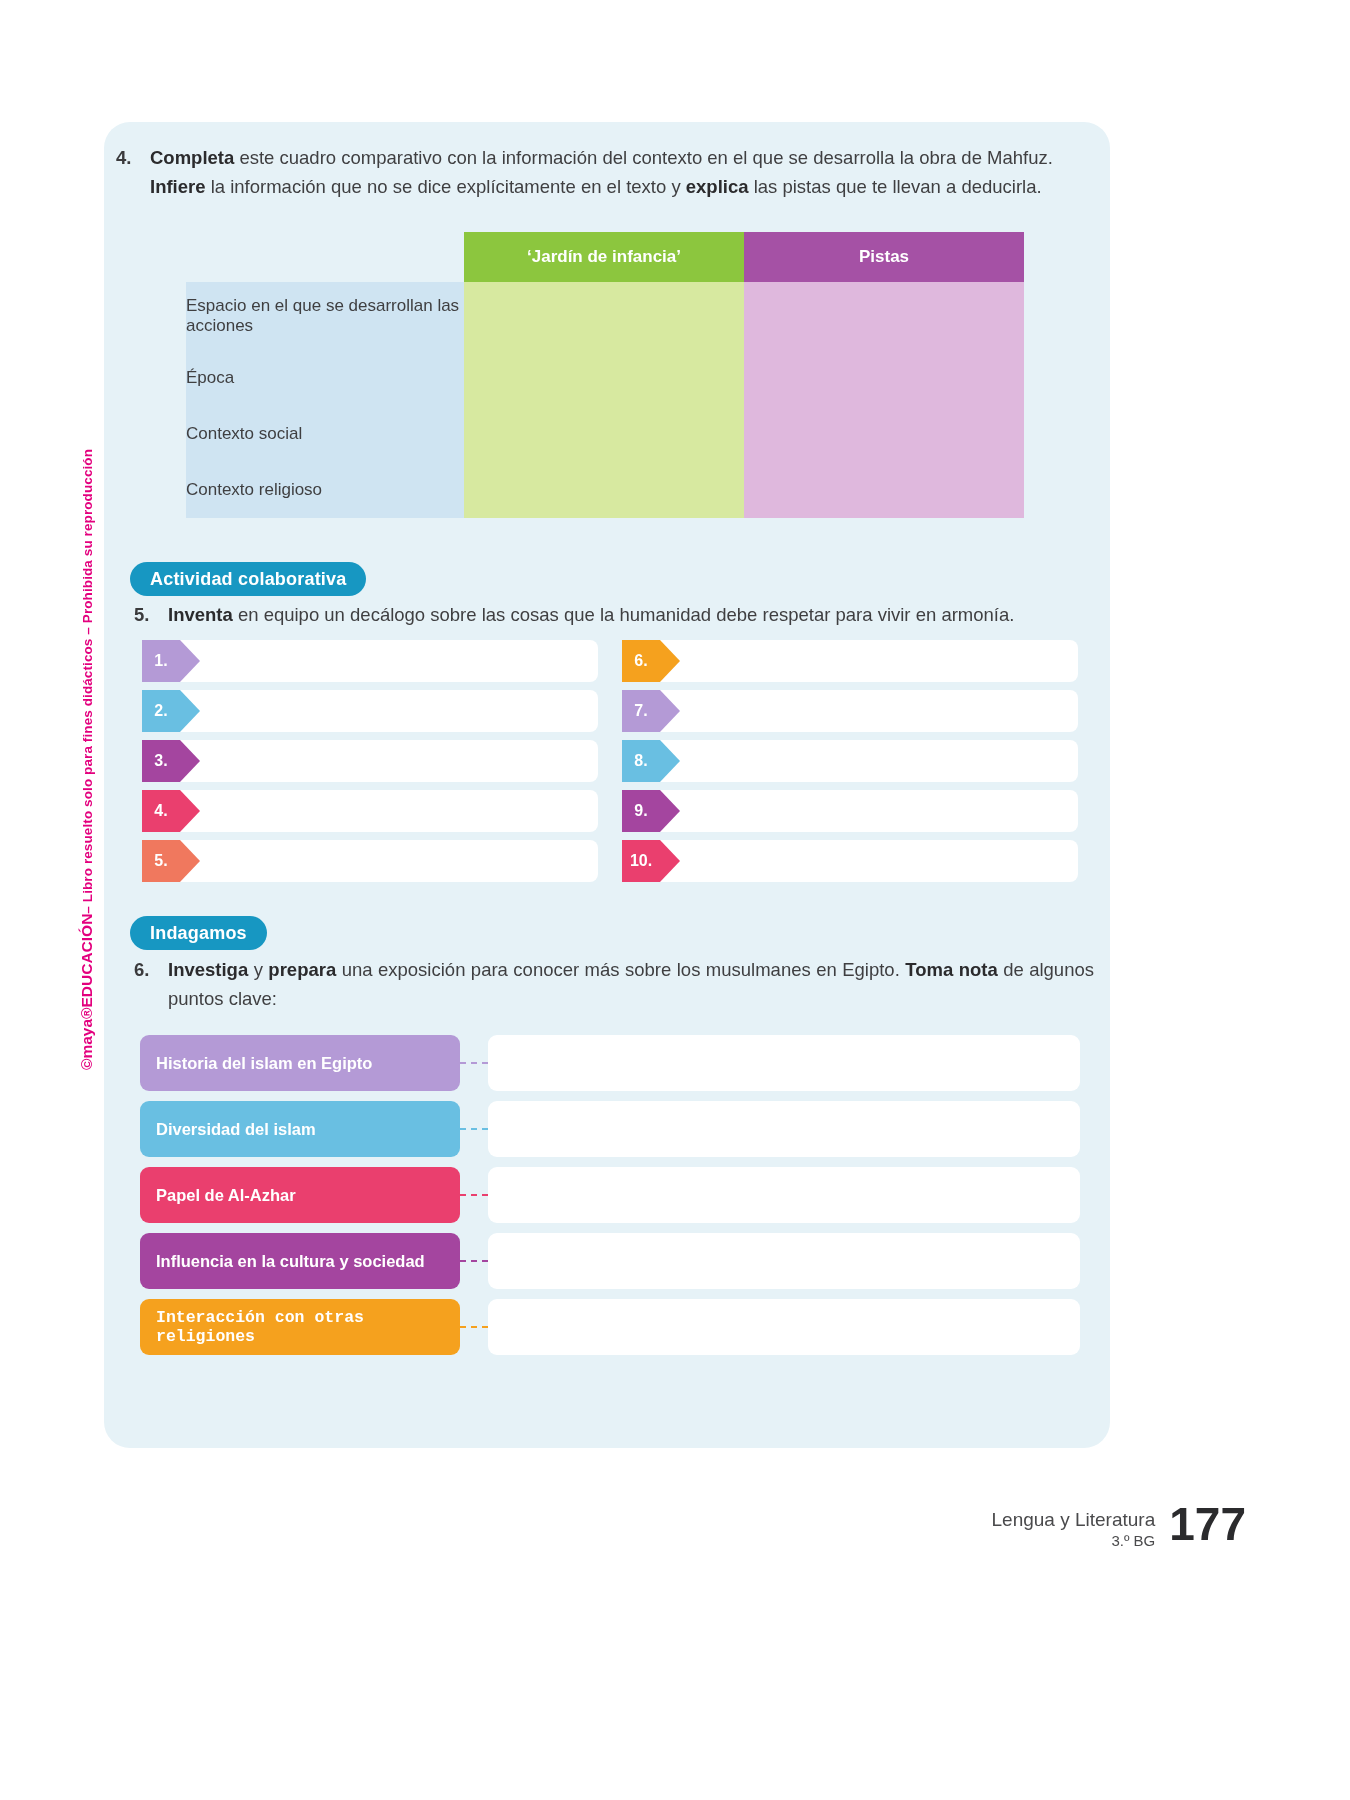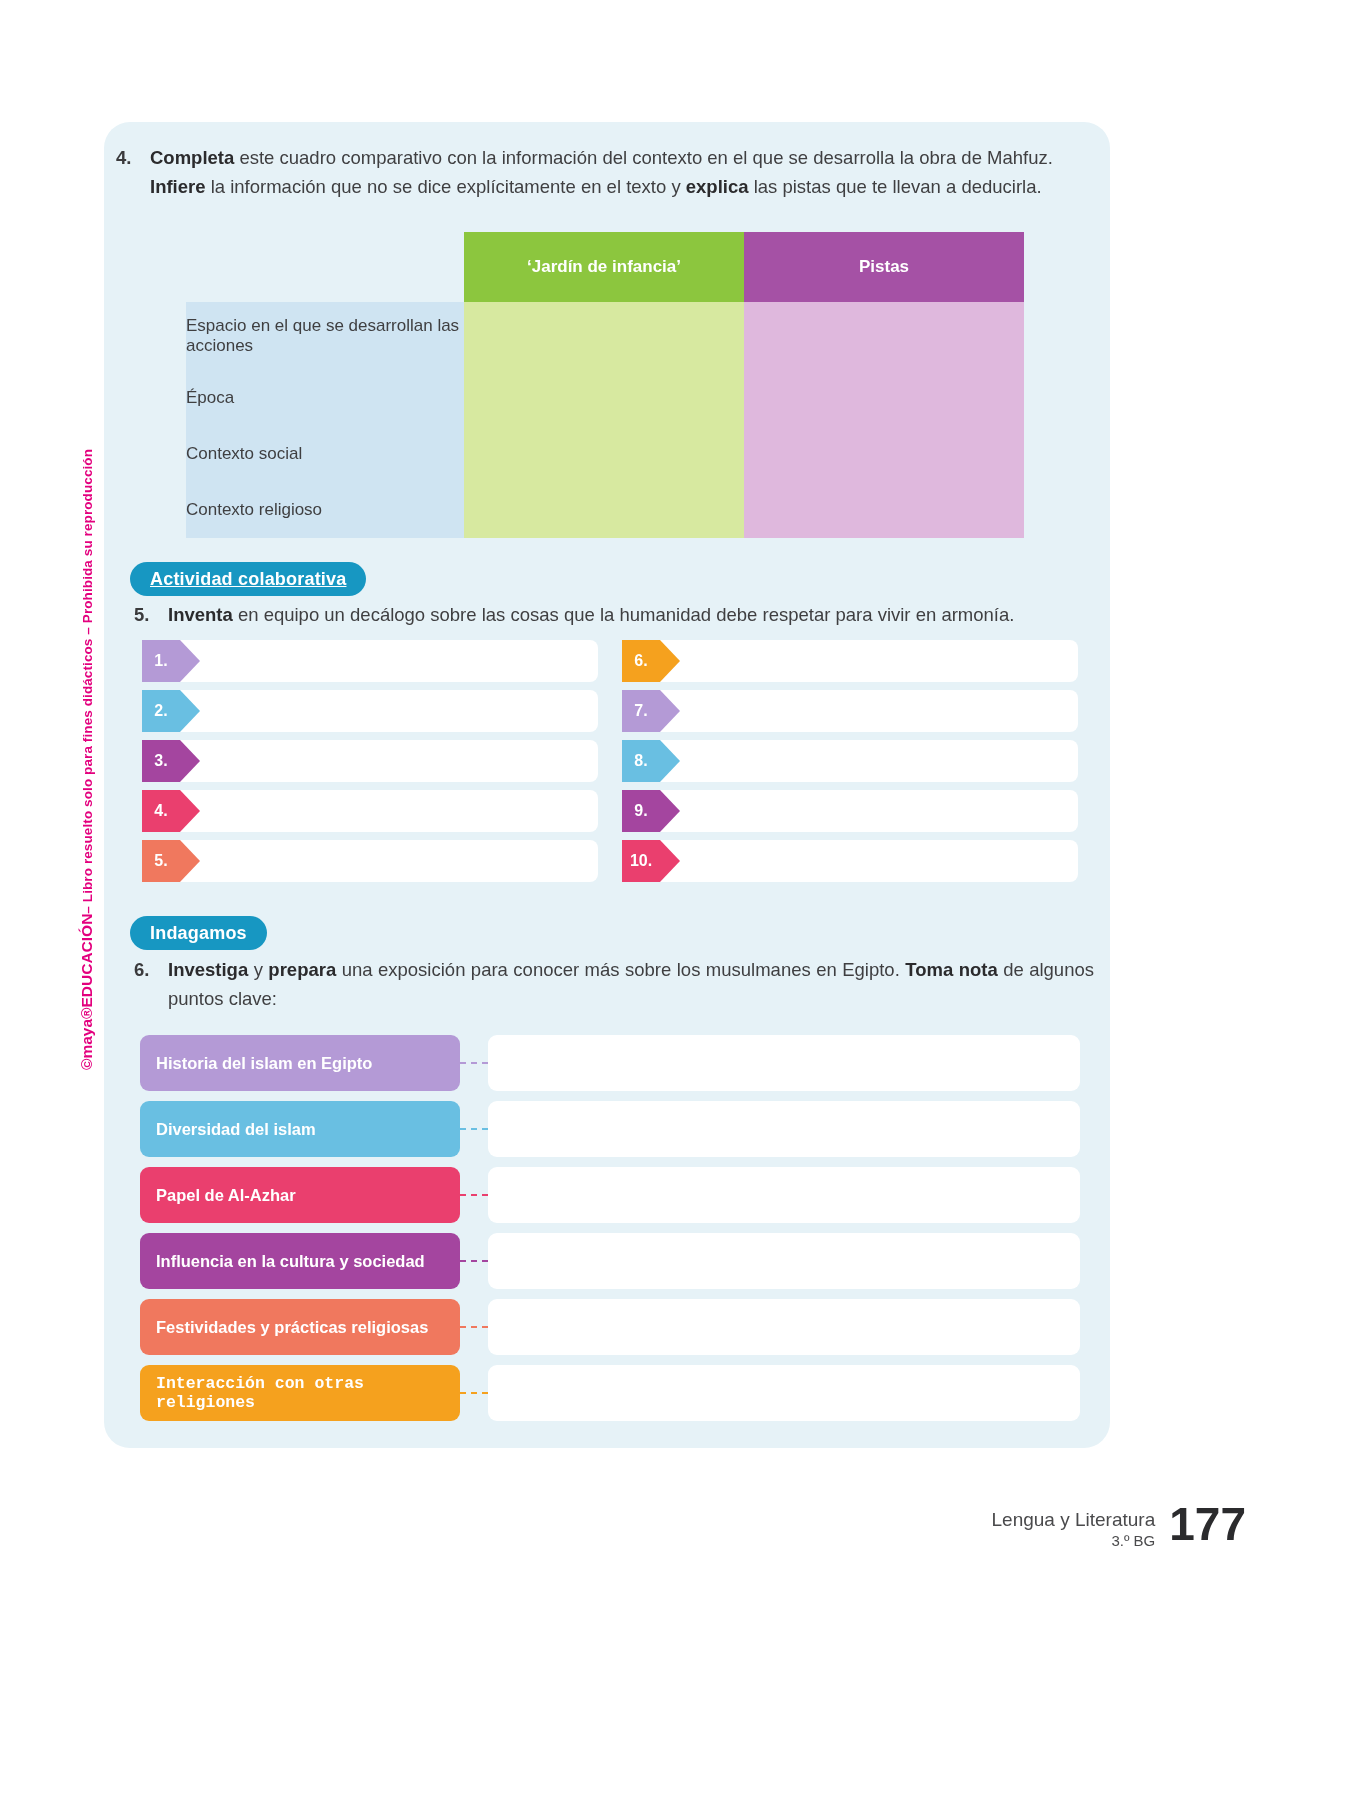--- a/index.html
+++ b/index.html
@@ -63,21 +63,21 @@
     left: 186px; top: 232px;
     width: 838px;
     border-collapse: collapse;
     table-layout: fixed;
   }
   .cmp-table th, .cmp-table td { padding: 0; border: 0; }
   .cmp-table .col-label { width: 278px; }
   .cmp-table .col-green { width: 280px; }
   .cmp-table .col-purple { width: 280px; }
 
-  .cmp-table thead th { height: 70px; }
+  .cmp-table thead th { height: 50px; }
   .th-blank { background: transparent; }
   .th-green {
     background: #8cc63e; color: #ffffff;
     font-size: 17px; font-weight: bold; text-align: center;
   }
   .th-purple {
     background: #a551a5; color: #ffffff;
     font-size: 17px; font-weight: bold; text-align: center;
   }
 
@@ -98,21 +98,21 @@
   
   .pill {
     position: absolute;
     display: inline-flex; align-items: center; justify-content: center;
     height: 34px; padding: 0 20px;
     background: #1797c2; color: #ffffff;
     font-size: 18px; font-weight: bold;
     border-radius: 17px;
     letter-spacing: .2px;
   }
-  #pill-colab { left: 130px; top: 562px; text-decoration: underline; }
+  #pill-colab { left: 130px; top: 562px; }
   #pill-indaga { left: 130px; top: 916px; }
 
   
   .deca { position: absolute; top: 640px; }
   #deca-left  { left: 142px; }
   #deca-right { left: 622px; }
   .deca-row {
     display: flex; align-items: stretch;
     height: 42px; margin-bottom: 8px;
     position: relative;
@@ -312,25 +312,20 @@
         <div class="topic-label" style="background: rgb(234, 63, 110);">Papel de Al-Azhar</div>
         <div class="topic-dash" style="border-top-color: rgb(234, 63, 110);"></div>
         <div class="topic-field"></div>
       </div>
       <div class="topic-row">
         <div class="topic-label" style="background: rgb(164, 69, 159);">Influencia en la cultura y sociedad</div>
         <div class="topic-dash" style="border-top-color: rgb(164, 69, 159);"></div>
         <div class="topic-field"></div>
       </div>
       <div class="topic-row">
-        <div class="topic-label" style="background: rgb(240, 120, 94);">Festividades y prácticas religiosas</div>
-        <div class="topic-dash" style="border-top-color: rgb(240, 120, 94);"></div>
-        <div class="topic-field"></div>
-      </div>
-      <div class="topic-row">
         <div class="topic-label" style="background: rgb(245, 161, 30); font-family: Liberation Mono, monospace;">Interacción con otras religiones</div>
         <div class="topic-dash" style="border-top-color: rgb(245, 161, 30);"></div>
         <div class="topic-field"></div>
       </div>
     </div>
 
   <div class="footer">
     <div class="footer-texts">
       <div class="footer-subject">Lengua y Literatura</div>
       <div class="footer-grade">3.º BG</div>

